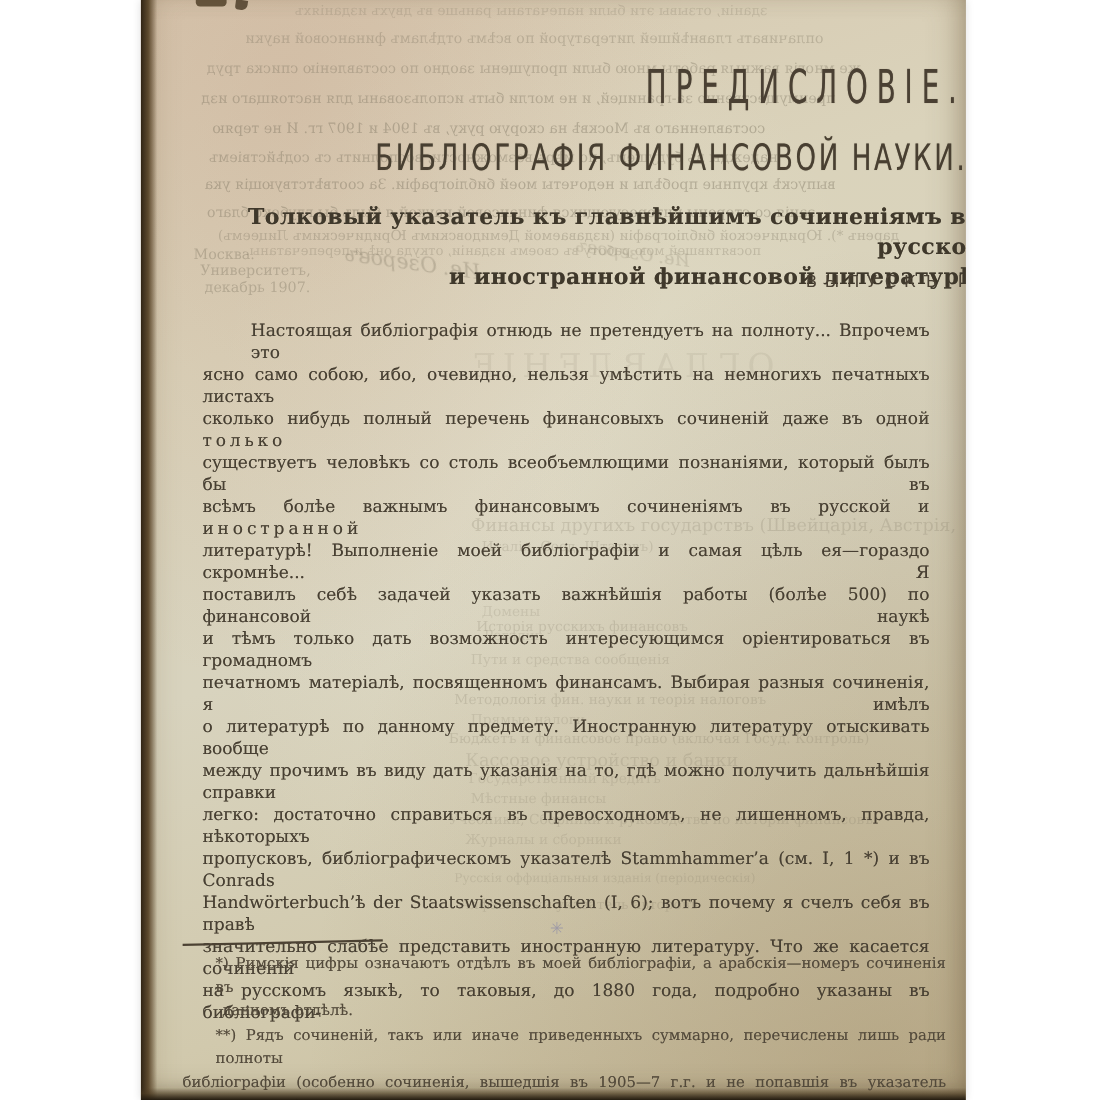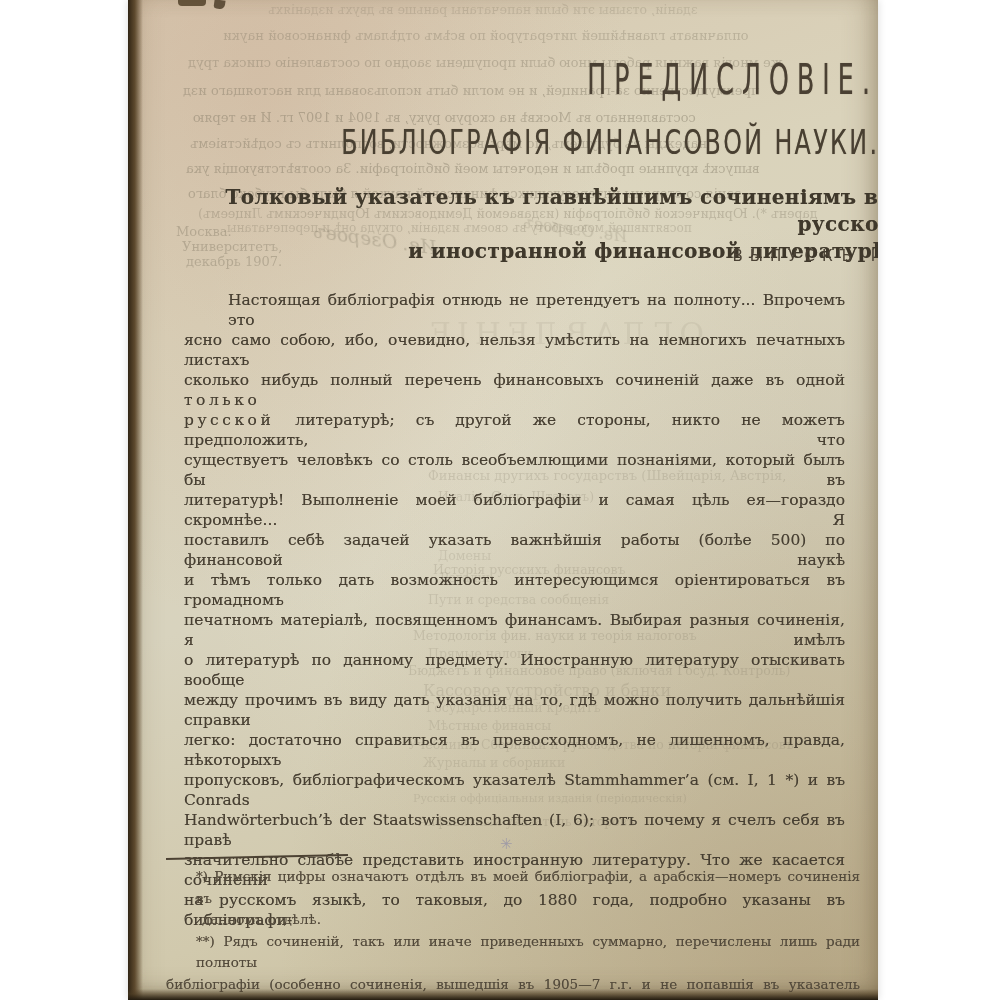--- a/index.html
+++ b/index.html
@@ -69,21 +69,21 @@
         <div class="ghost" style="left: 58px; top: 161px; font-size: 13px; opacity: 0.38; transform: scaleX(-1);">выпускѣ крупные пробѣлы и недочеты моей библіографіи. За соотвѣтствующія ука</div>
         <div class="ghost" style="left: 60px; top: 186px; font-size: 13px; opacity: 0.36; transform: scaleX(-1);">занія со стороны интересующихся финансовой наукой я былъ бы глубоко благо</div>
         <div class="ghost" style="left: 70px; top: 206px; font-size: 12.5px; opacity: 0.3; transform: scaleX(-1);">даренъ *).  Юридической библіографіи (издаваемой Демидовскимъ Юридическимъ Лицеемъ)</div>
         <div class="ghost" style="left: 95px; top: 221px; font-size: 12px; opacity: 0.26; transform: scaleX(-1);">посвятившей мою работу въ своемъ изданіи, откуда онѣ и перепечатаны.</div>
         <div class="ghost" style="left: 48px; top: 224px; font-size: 13px; opacity: 0.34;">Москва.</div>
         <div class="ghost" style="left: 54px; top: 239px; font-size: 13px; opacity: 0.34;">Университетъ,</div>
         <div class="ghost" style="left: 58px; top: 254px; font-size: 13px; opacity: 0.34;">декабрь 1907.</div>
         <div class="ghost script" style="left: 185px; top: 228px; font-size: 19px; opacity: 0.3; transform: scaleX(-1) rotate(-8deg);">Ив. Озеровъ</div>
         <div class="ghost script" style="left: 395px; top: 220px; font-size: 16px; opacity: 0.22; transform: scaleX(-1) rotate(-8deg);">Ив. Озеровъ</div>
         <div class="ghost" style="left: 295px; top: 316px; font-size: 30px; opacity: 0.1; letter-spacing: 6px; transform: scaleX(-1);">ОГЛАВЛЕНІЕ</div>
-        <div class="ghost" style="left: 300px; top: 468px; font-size: 13px; opacity: 0.2;">Финансы другихъ государствъ (Швейцарія, Австрія,</div>
+        <div class="ghost" style="left: 300px; top: 468px; font-size: 16px; opacity: 0.2;">Финансы другихъ государствъ (Швейцарія, Австрія,</div>
         <div class="ghost" style="left: 310px; top: 489px; font-size: 12.5px; opacity: 0.2;">Италія, Соед. Штатовъ)</div>
         <div class="ghost" style="left: 305px; top: 522px; font-size: 12.5px; opacity: 0.2; margin-top: 40px;">Исторія русскихъ финансовъ</div>
         <div class="ghost" style="left: 310px; top: 548px; font-size: 12.5px; opacity: 0.17;">Домены</div>
         <div class="ghost" style="left: 312px; top: 570px; font-size: 12.5px; opacity: 0.17;">Регаліи</div>
         <div class="ghost" style="left: 300px; top: 592px; font-size: 12.5px; opacity: 0.18;">Пути и средства сообщенія</div>
         <div class="ghost" style="left: 285px; top: 628px; font-size: 12.5px; opacity: 0.2;">Методологія фин. науки и теорія налоговъ</div>
         <div class="ghost" style="left: 300px; top: 646px; font-size: 12.5px; opacity: 0.17;">Прямые налоги</div>
         <div class="ghost" style="left: 280px; top: 663px; font-size: 12.5px; opacity: 0.2;">Бюджетъ и финансовое право (включая Госуд. Контроль)</div>
         <div class="ghost" style="left: 295px; top: 681px; font-size: 16px; opacity: 0.18;">Кассовое устройство и банки</div>
         <div class="ghost" style="left: 298px; top: 700px; font-size: 12.5px; opacity: 0.17;">Государственный кредитъ</div>
@@ -107,22 +107,22 @@
       <div>Толковый указатель къ главнѣйшимъ сочиненіямъ въ русской</div>
       <div>и иностранной финансовой литературѣ.</div>
     </div>
 
     <div class="centered h-issue">ВЫПУСКЪ I.</div>
 
     <div class="body-block">
         <div class="bline indent">Настоящая библіографія отнюдь не претендуетъ на полноту... Впрочемъ это</div>
         <div class="bline">ясно само собою, ибо, очевидно, нельзя умѣстить на немногихъ печатныхъ листахъ</div>
         <div class="bline">сколько нибудь полный перечень финансовыхъ сочиненій даже въ одной <span class="sperr">только</span></div>
-        <div class="bline"><span class="sperr">русской</span> литературѣ; съ другой же стороны, никто не можетъ предположить, что</div>
         <div class="bline">существуетъ человѣкъ со столь всеобъемлющими познаніями, который былъ бы въ</div>
+        <div class="bline">всѣмъ болѣе важнымъ финансовымъ сочиненіямъ въ русской и <span class="sperr">иностранной</span></div>
         <div class="bline">литературѣ! Выполненіе моей библіографіи и самая цѣль ея—гораздо скромнѣе... Я</div>
         <div class="bline">поставилъ себѣ задачей указать важнѣйшія работы (болѣе 500) по финансовой наукѣ</div>
         <div class="bline">и тѣмъ только дать возможность интересующимся оріентироваться въ громадномъ</div>
         <div class="bline">печатномъ матеріалѣ, посвященномъ финансамъ. Выбирая разныя сочиненія, я имѣлъ</div>
         <div class="bline">о литературѣ по данному предмету. Иностранную литературу отыскивать вообще</div>
         <div class="bline">между прочимъ въ виду дать указанія на то, гдѣ можно получить дальнѣйшія справки</div>
         <div class="bline">легко: достаточно справиться въ превосходномъ, не лишенномъ, правда, нѣкоторыхъ</div>
         <div class="bline">пропусковъ, библіографическомъ указателѣ Stammhammer’а (см. I, 1 *) и въ Conrads</div>
         <div class="bline">Handwörterbuch’ѣ der Staatswissenschaften (I, 6); вотъ почему я счелъ себя въ правѣ</div>
         <div class="bline">значительно слабѣе представить иностранную литературу. Что же касается сочиненій</div>

